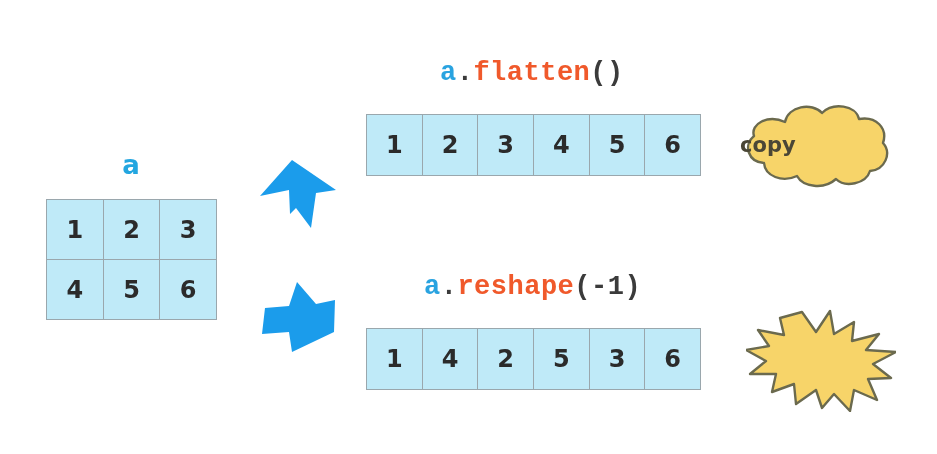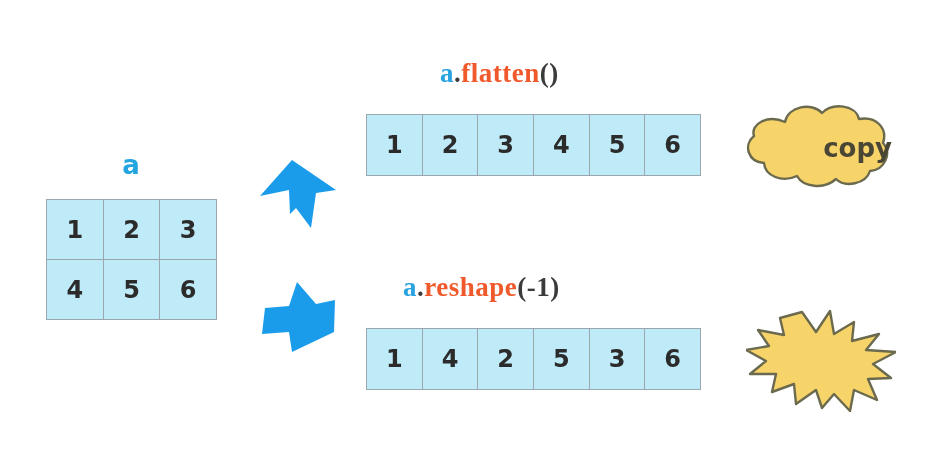--- a/index.html
+++ b/index.html
@@ -73,29 +73,29 @@
   }
   .flat-row .cell {
     margin: 0 -1px 0 0;
   }
   #flatten-row { top: 114px; }
   #reshape-row { top: 328px; }
 
   
   .code-caption {
     position: absolute;
-    font-family: Liberation Serif, serif;
+    font-family: Liberation Mono, monospace;
     font-weight: bold;
     font-size: 27px;
     letter-spacing: 0.5px;
     white-space: nowrap;
     line-height: 1;
   }
   #flatten-caption { left: 440px; top: 60px; }
-  #reshape-caption { left: 403px; top: 274px; }
+  #reshape-caption { left: 424px; top: 274px; }
   .tok-var   { color: #29a3e0; }
   .tok-punct { color: #3b3b3b; }
   .tok-fn    { color: #f0592b; }
 
   
   .arrow-wrap {
     position: absolute;
     width: 86px;
     height: 80px;
   }
@@ -106,24 +106,24 @@
   .badge-wrap {
     position: absolute;
   }
   #copy-badge { left: 740px; top: 100px; width: 152px; height: 92px; }
   #view-badge { left: 746px; top: 308px; width: 150px; height: 104px; }
 
   .badge-text {
     position: absolute;
     left: 0;
     width: 100%;
-    text-align: right;
+    text-align: left;
     font-family: "DejaVu Sans", sans-serif;
     font-weight: bold;
-    font-size: 26px;
+    font-size: 21px;
     color: #4a4636;
     pointer-events: none;
   }
   #copy-badge .badge-text { top: 33px; }
   #view-badge .badge-text { top: 41px; left: -6px; }
 </style>
 </head>
 <body>
 
 <div id="canvas">

